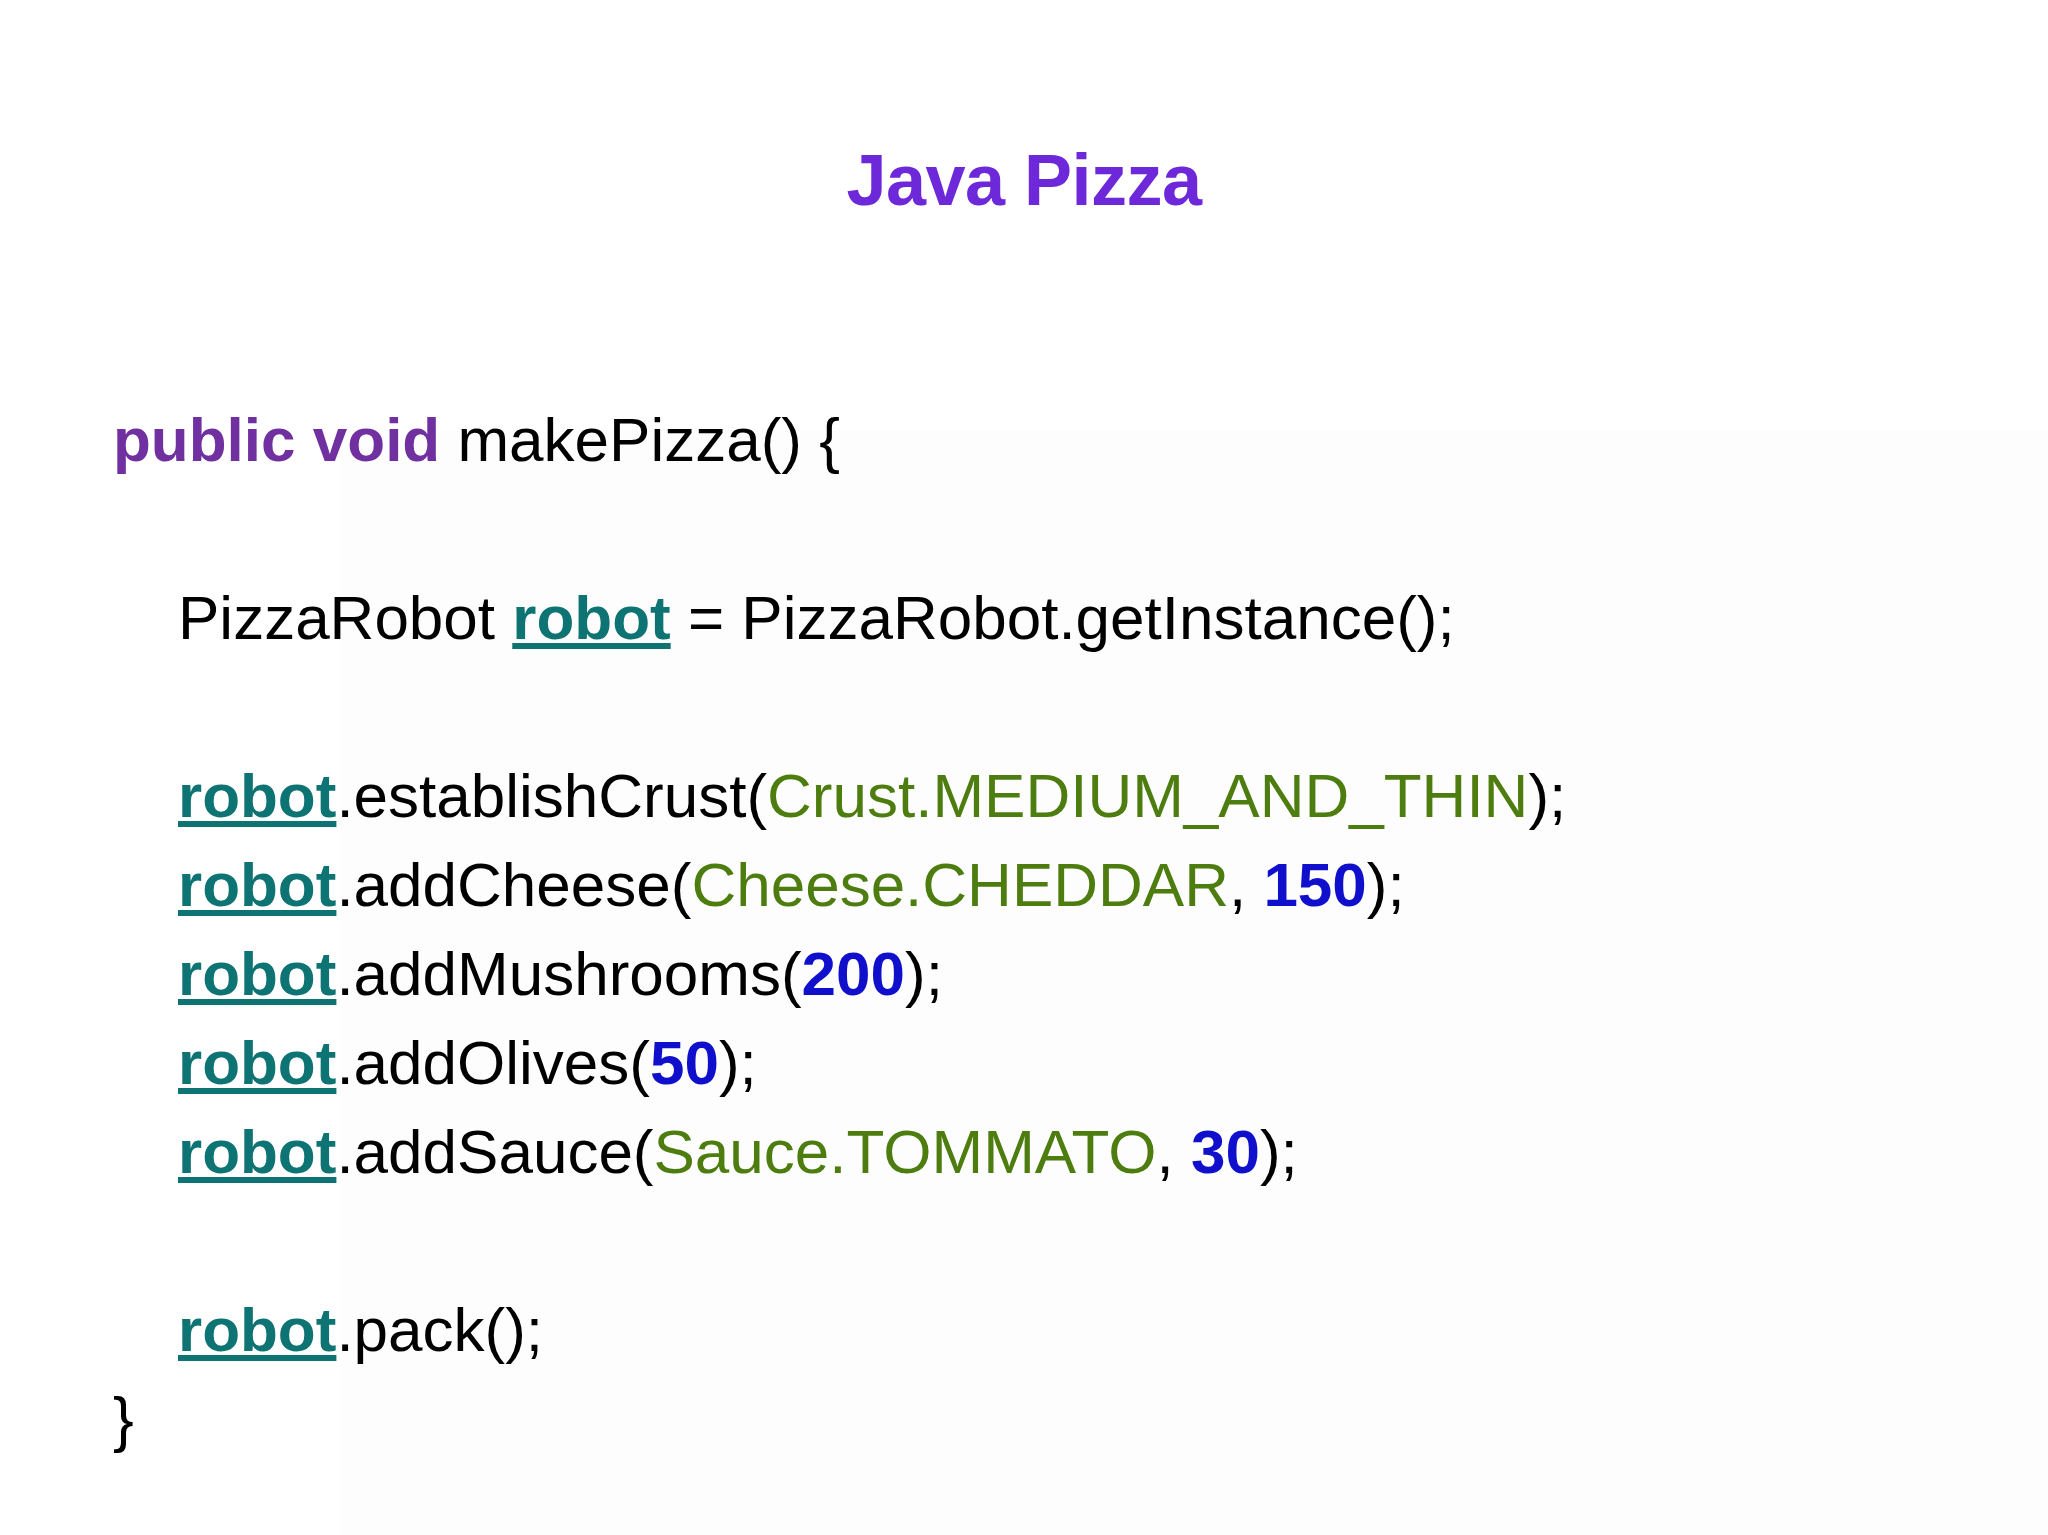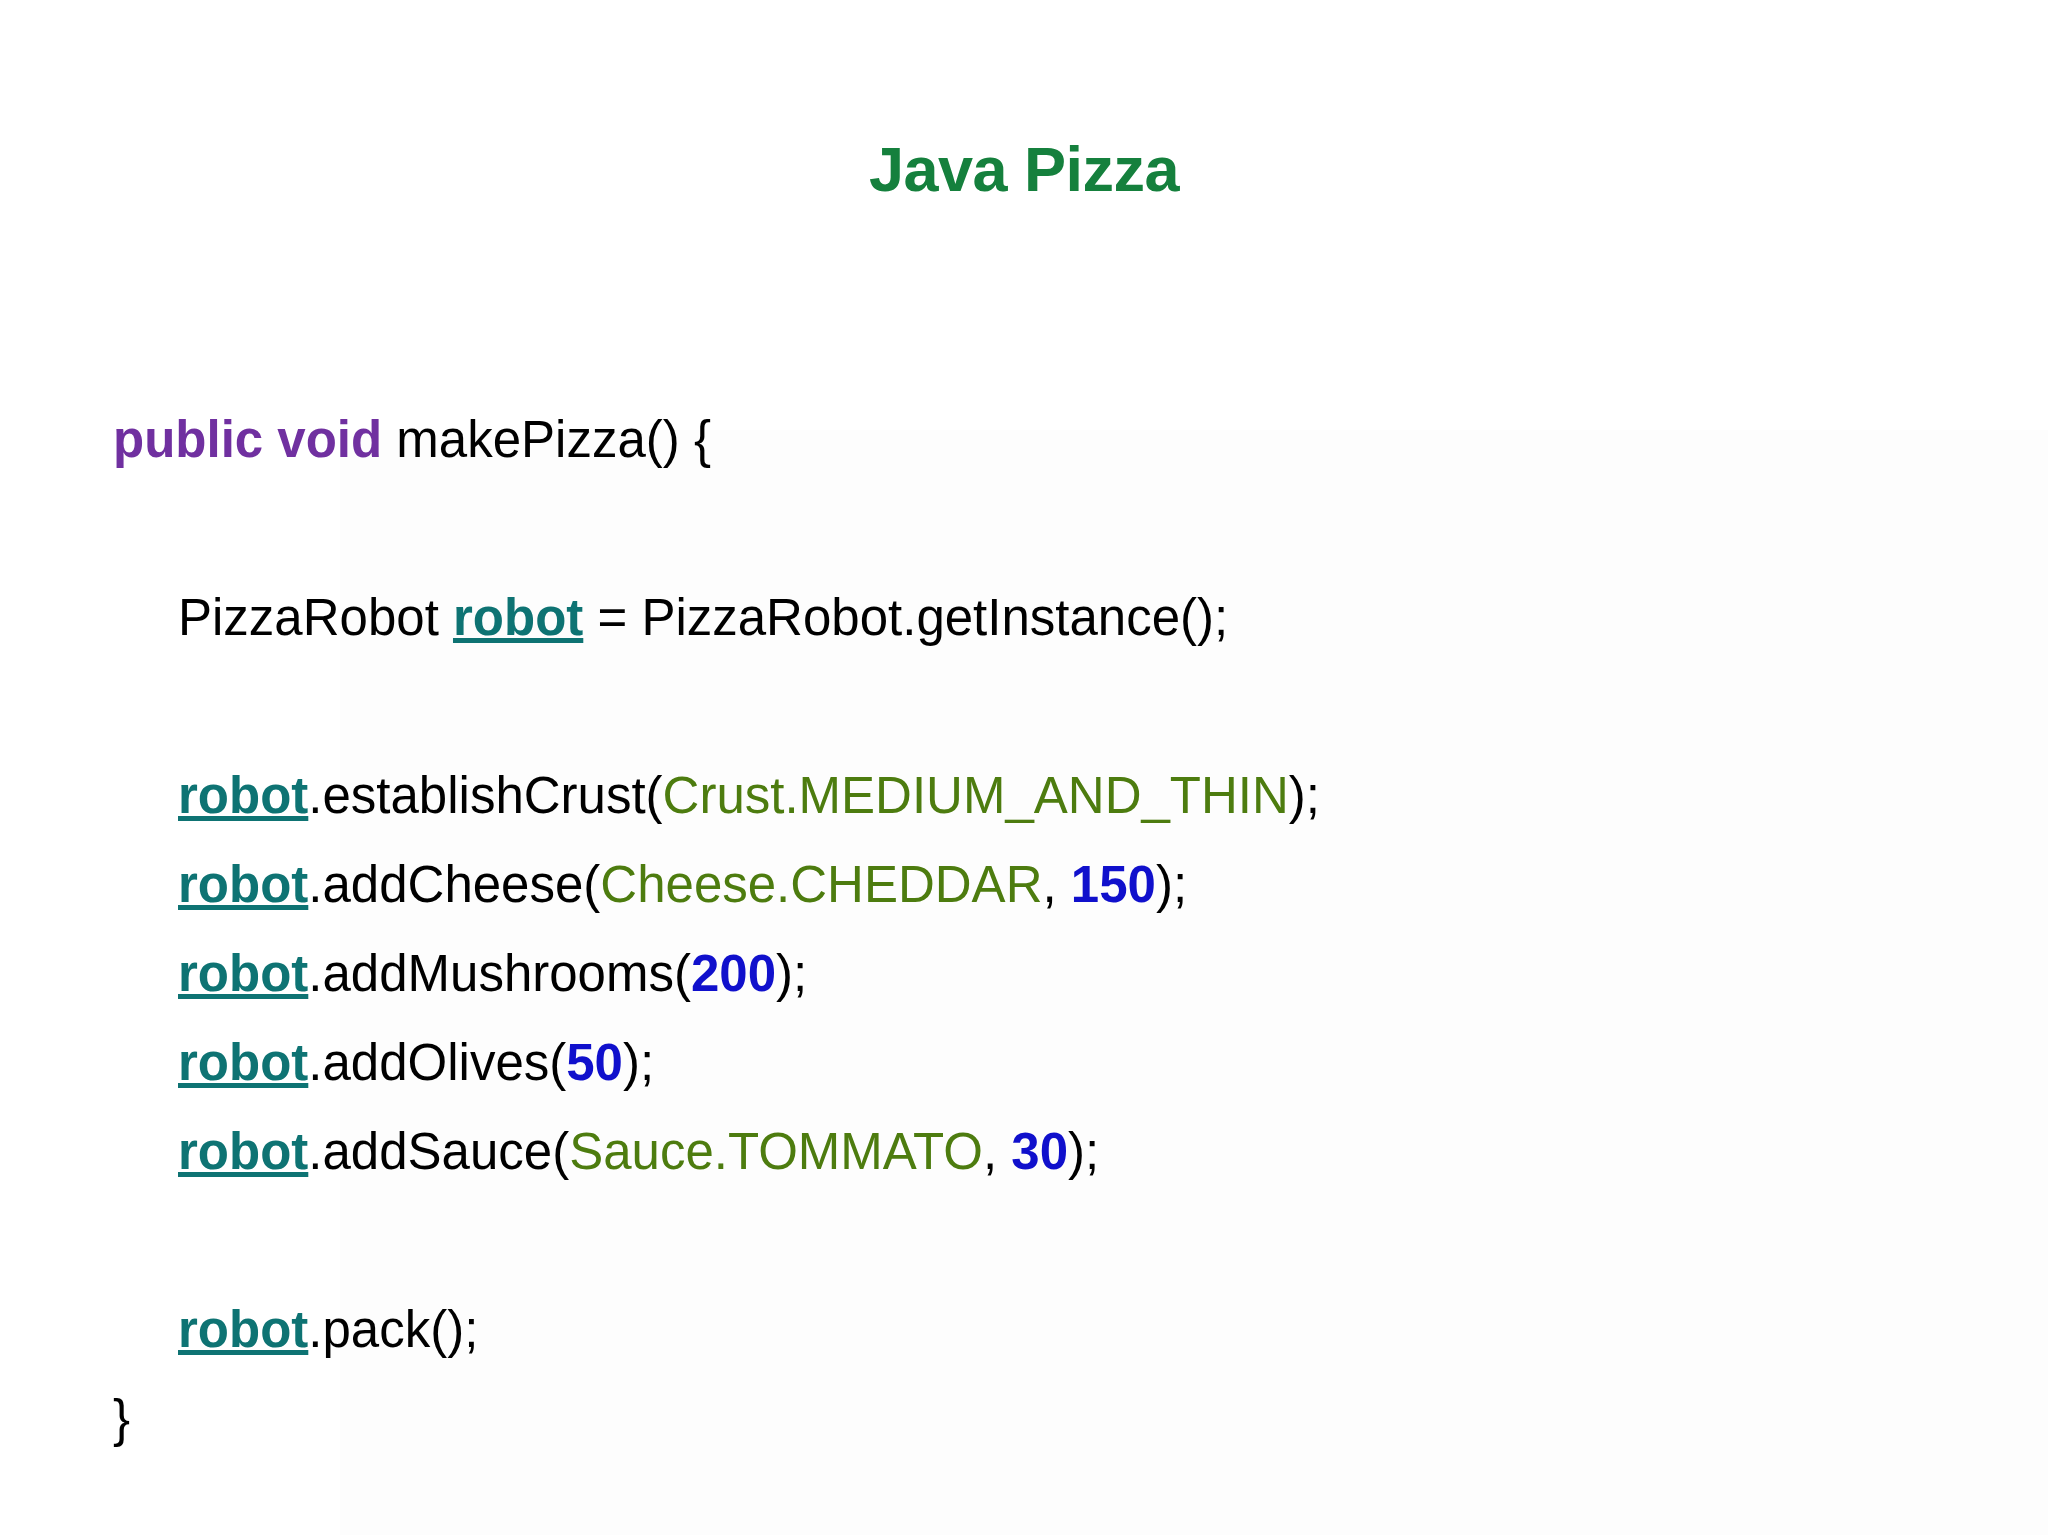--- a/index.html
+++ b/index.html
@@ -34,33 +34,33 @@
     background: #fdfdfd;
     pointer-events: none;
   }
 
   .slide-title {
     position: absolute;
     left: 0;
     top: 96px;
     width: 2048px;
     text-align: center;
-    font-size: 63px;
+    font-size: 72px;
     font-weight: bold;
-    color: #15803d;
+    color: #6d28d9;
     letter-spacing: -0.5px;
     line-height: 1.0;
   }
 
   .code-block {
     position: absolute;
     left: 0;
     top: 395px;
     width: 2048px;
-    font-size: 51px;
+    font-size: 62px;
     line-height: 89px;
     color: #000000;
     white-space: pre;
   }
 
   .code-line {
     height: 89px;
     white-space: pre;
   }
   .code-line.blank {

